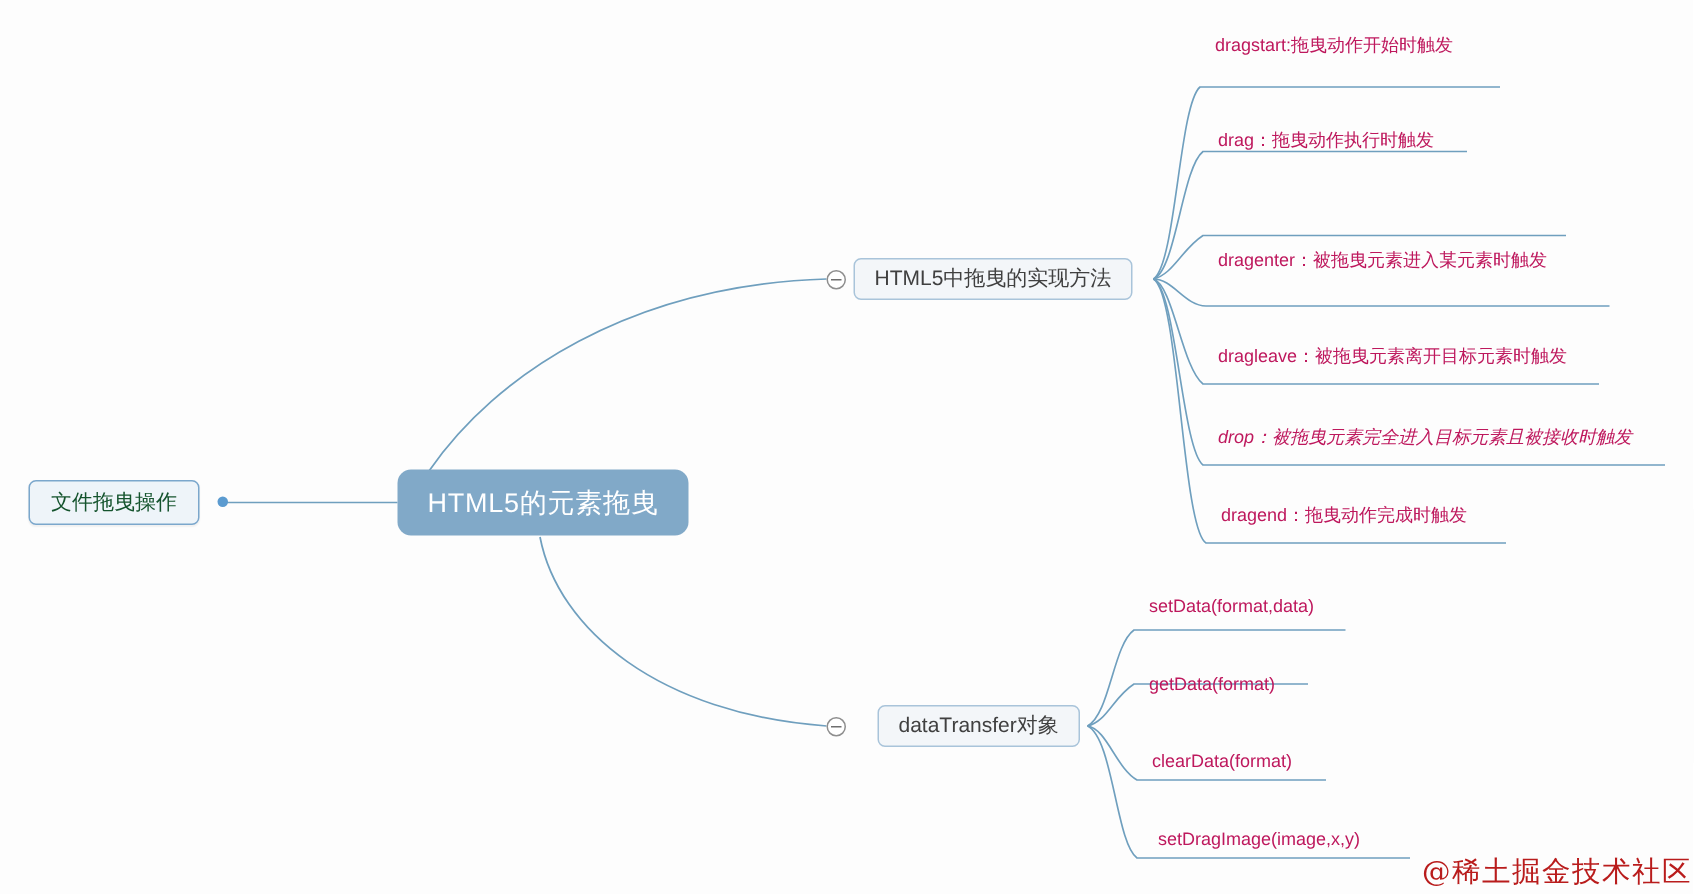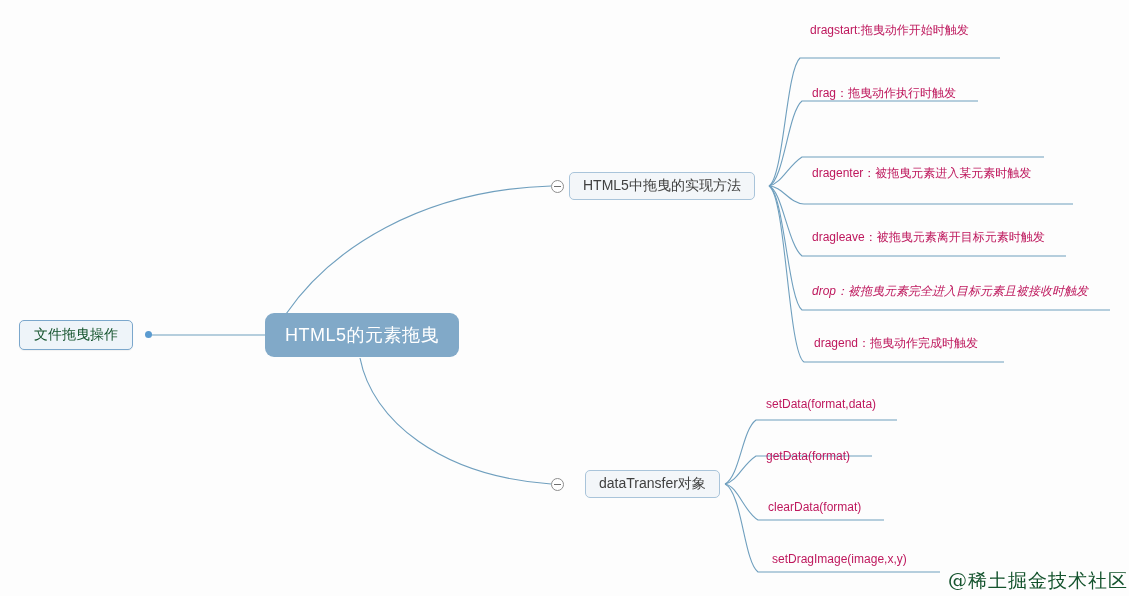--- a/index.html
+++ b/index.html
@@ -85,21 +85,21 @@
   }
   .root-dot {
     position: absolute;
     width: 7px; height: 7px;
     border-radius: 50%;
     background: #5b9bd0;
   }
   
   .watermark {
     position: absolute;
-    color: #14532d;
+    color: #b91c1c;
     font-family: "DejaVu Serif", "Liberation Serif", serif;
     font-size: 19px;
     letter-spacing: 1px;
     white-space: nowrap;
   }
 </style>
 </head>
 <body>
 
 <div id="canvas">

